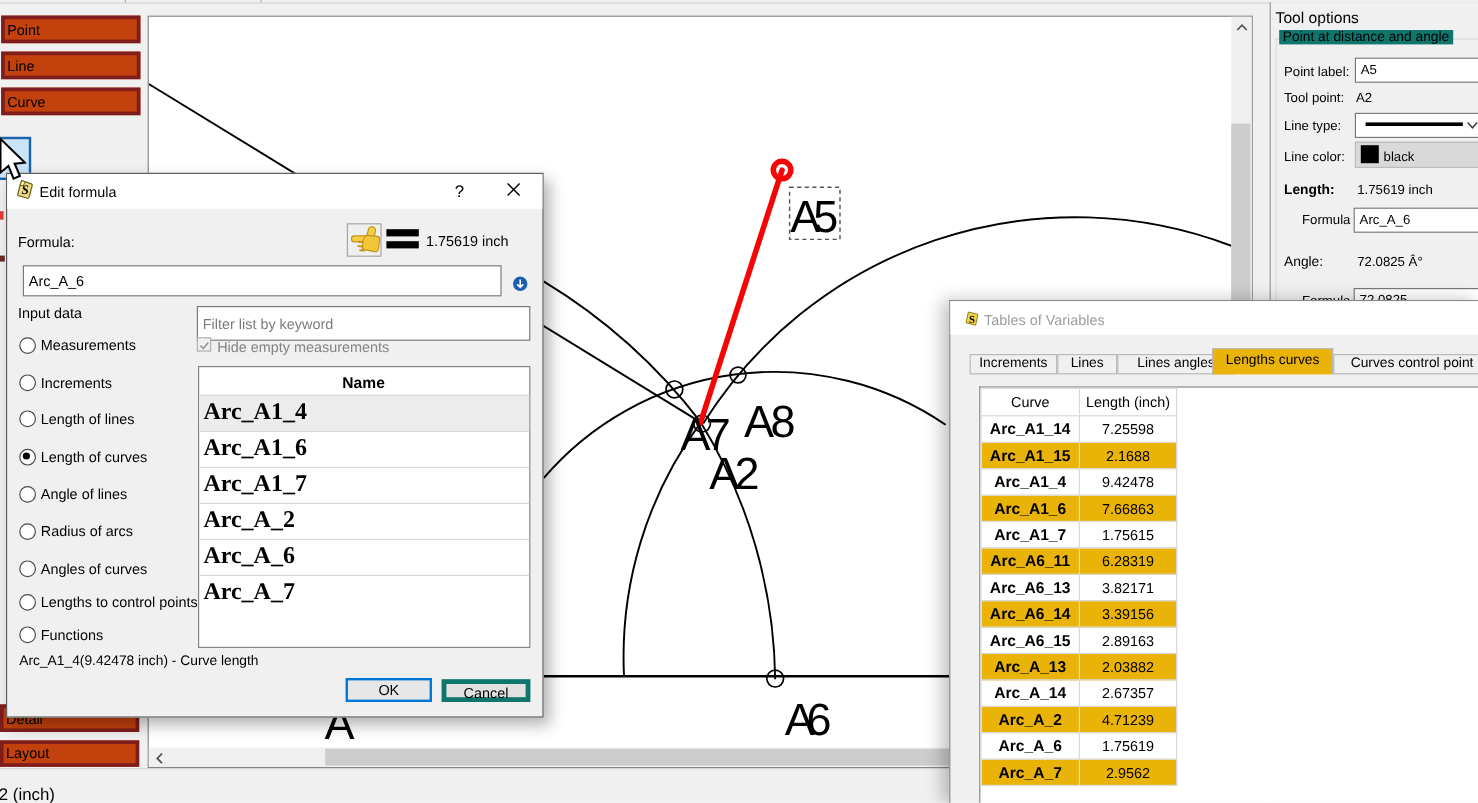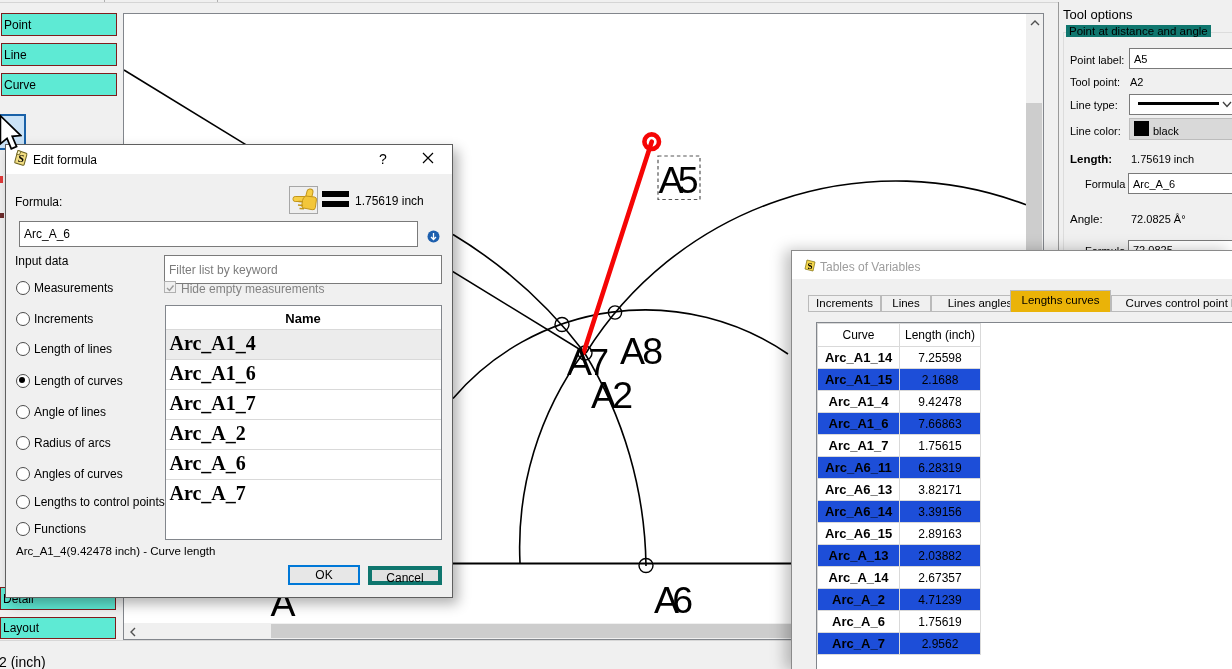--- a/index.html
+++ b/index.html
@@ -1,17 +1,17 @@
 <!DOCTYPE html>
 <html><head><meta charset="utf-8"><style>
   html,body{margin:0;padding:0}
   body{width:1232px;height:669px;overflow:hidden;background:#f0f0f0;
        font-family:"Liberation Sans",sans-serif;font-size:12px;color:#000;position:relative}
   .abs{position:absolute}
-  .btn{position:absolute;background:#5eead4;border:1px solid #7f1d1d;box-sizing:border-box;
+  .btn{position:absolute;background:#c2410c;border:3px solid #7f1d1d;box-sizing:border-box;
        padding-left:2px;display:flex;align-items:center}
   .inp{position:absolute;background:#fff;border:1px solid #7a7a7a;box-sizing:border-box;
        display:flex;align-items:center;padding-left:4px}
 </style></head>
 <body>
 
 <div class="abs" style="left:0;top:2px;width:1232px;height:1px;background:#d5d5d5"></div>
 <div class="abs" style="left:104px;top:0;width:1px;height:2px;background:#b0b0b0"></div>
 <div class="abs" style="left:217px;top:0;width:1px;height:2px;background:#b0b0b0"></div>
 
@@ -267,17 +267,17 @@
 .lrow{height:29px;border-top:1px solid #d9d9d9;font-family:"Liberation Serif",serif;font-weight:bold;
       font-size:20px;padding-left:4px;line-height:27px}
 .tab{height:17px;background:#f0f0f0;border:1px solid #bababa;box-sizing:border-box;text-align:center;
      line-height:15px;font-size:11.5px}
 .tabsel{height:22px;background:#eab308;border:1px solid #bababa;border-bottom:none;box-sizing:border-box;
      text-align:center;line-height:19px;font-size:11.5px;z-index:2}
 #vtable{border-collapse:collapse;font-size:12px}
 #vtable td{border:1px solid #d9d9d9;text-align:center;height:21px;padding:0}
 #vtable tr.hdr td{height:22px;font-size:12px}
 #vtable td.cname{font-family:Liberation Sans, sans-serif;font-weight:bold;font-size:13px}
-#vtable tr.odd td{background:#1d4ed8}
+#vtable tr.odd td{background:#eab308}
 </style>
 <svg class="abs" style="left:-1px;top:114px;z-index:99" width="23" height="39" viewBox="0 0 20 34">
   <path d="M1.2 1.5 L1.2 26 L7 21.2 L10.7 30.4 L15.3 28.4 L11.5 19.5 L19 18.8 Z" fill="#fff" stroke="#000" stroke-width="1.5"></path>
 </svg>
 
 </body></html>

